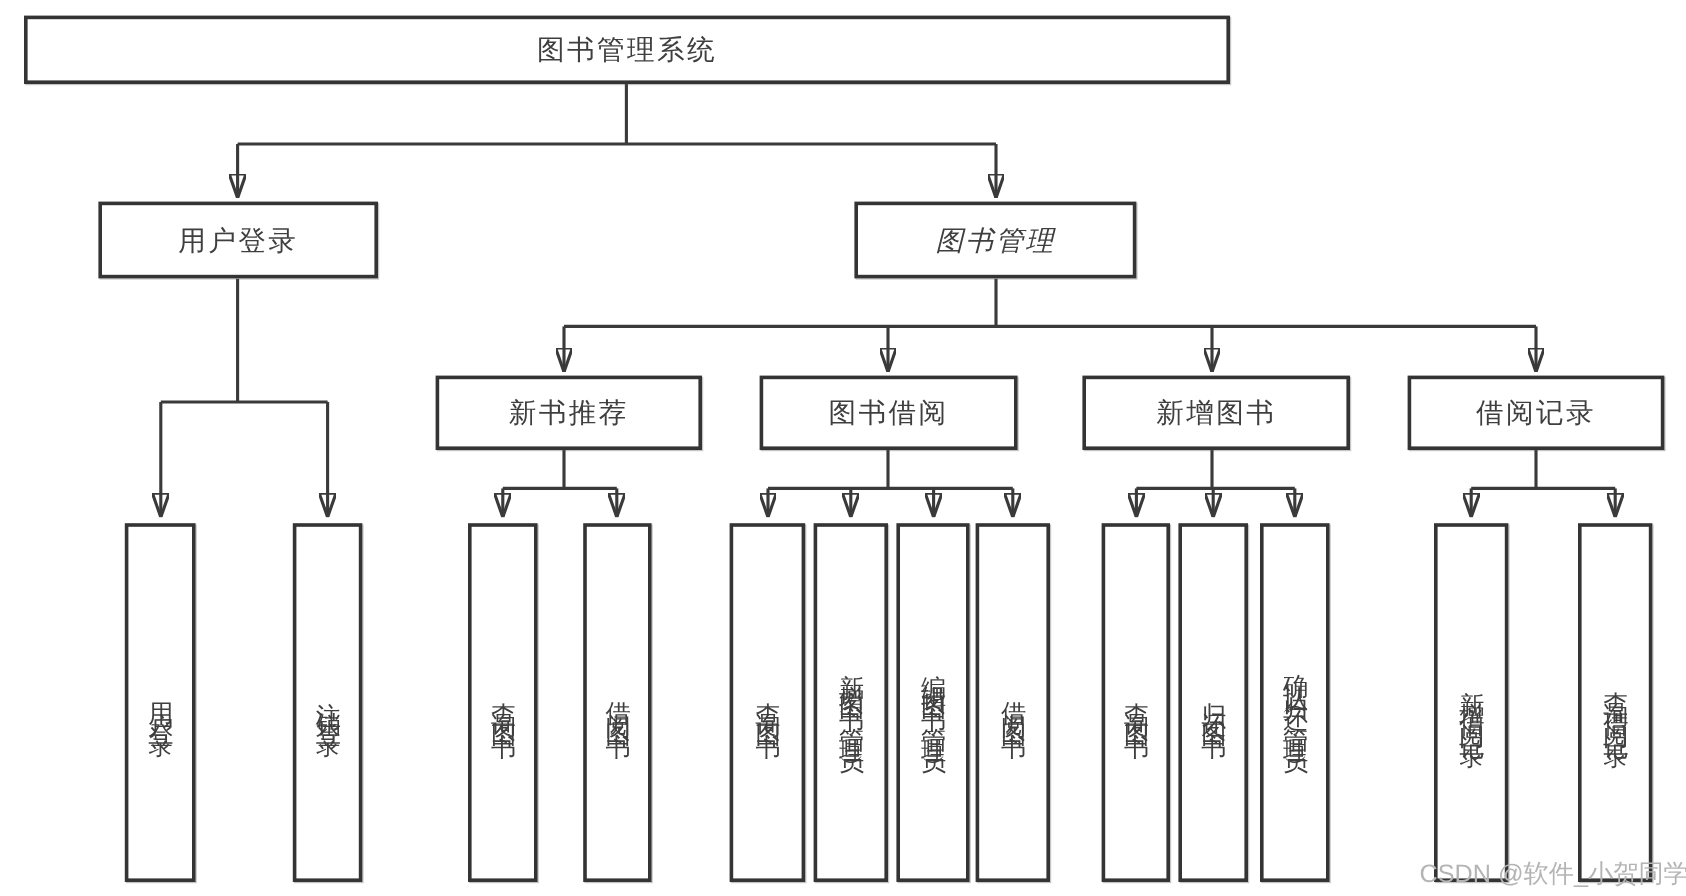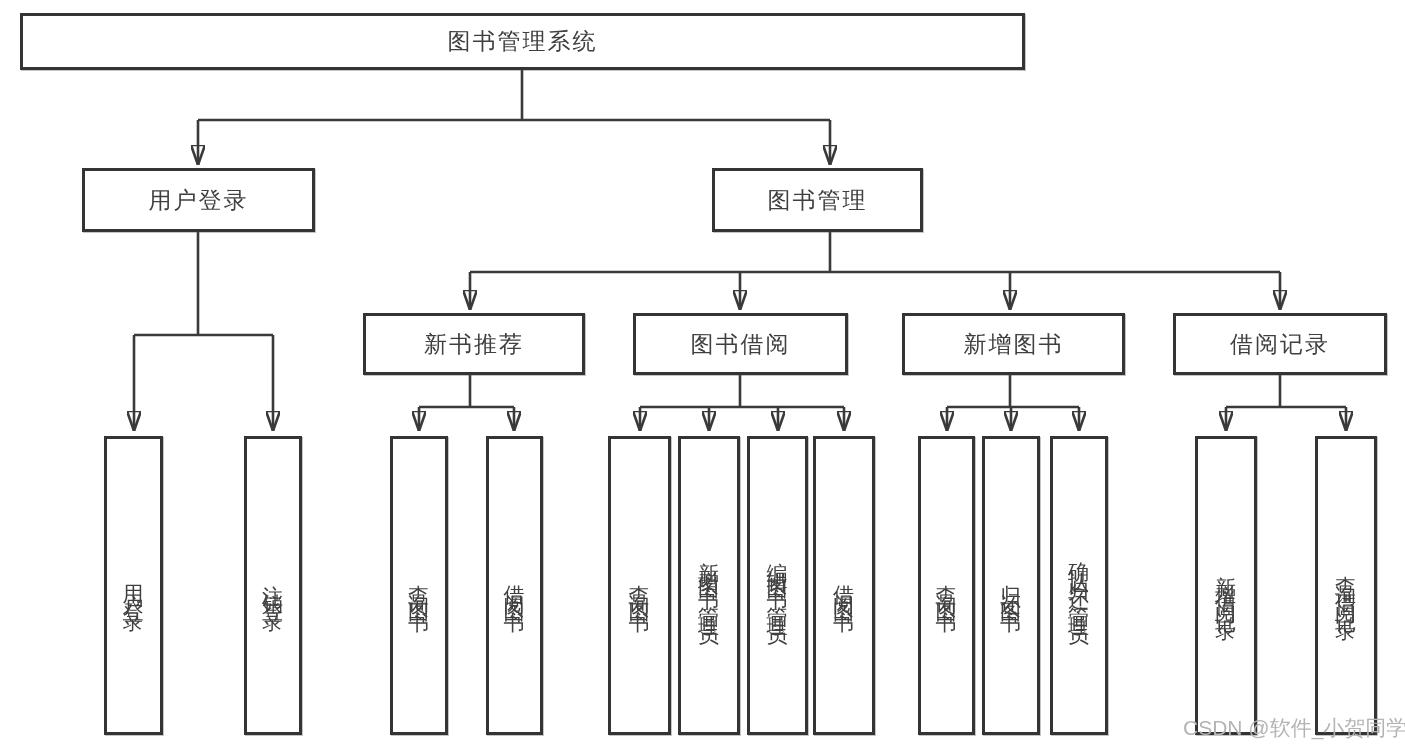--- a/index.html
+++ b/index.html
@@ -45,21 +45,21 @@
   }
 
   .h-label {
     font-size: 23px;
     letter-spacing: 2px;
     white-space: nowrap;
   }
 
   .root  { left: 20px;  top: 13px;  width: 1005px; height: 57px; }
   .l2-a  { left: 82px;  top: 168px; width: 233px;  height: 64px; }
-  .l2-b  { left: 712px; top: 168px; width: 211px;  height: 64px; }
+  .l2-b  { left: 712px; top: 168px; width: 235px;  height: 64px; font-style: italic; }
 
   .l3    { top: 313px; height: 62px; }
   .l3-a  { left: 363px;  width: 222px; }
   .l3-b  { left: 633px;  width: 215px; }
   .l3-c  { left: 902px;  width: 223px; }
   .l3-d  { left: 1173px; width: 214px; }
 
   .leaf  { top: 436px; height: 299px; }
   .leaf .v-label {
     writing-mode: vertical-rl;

